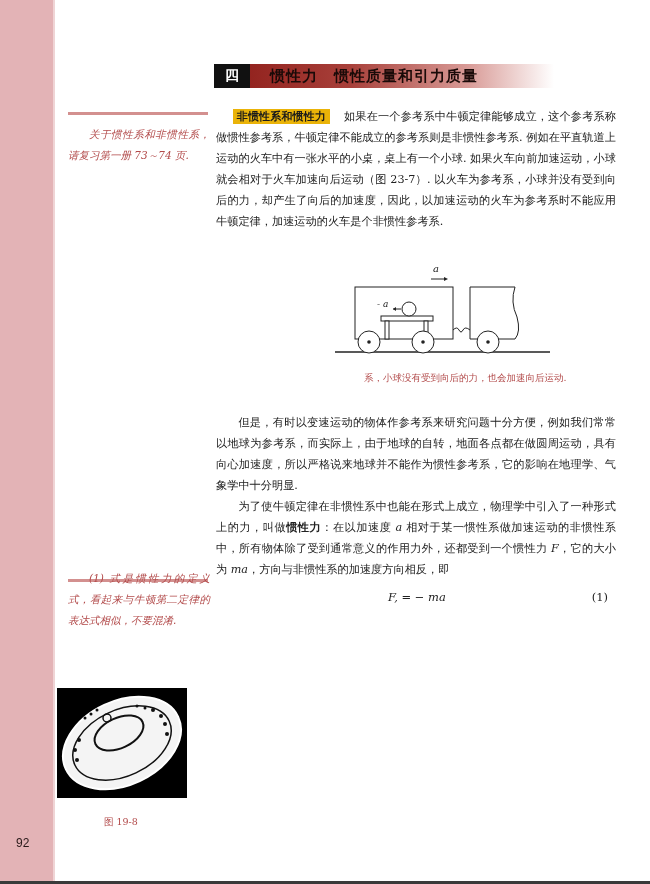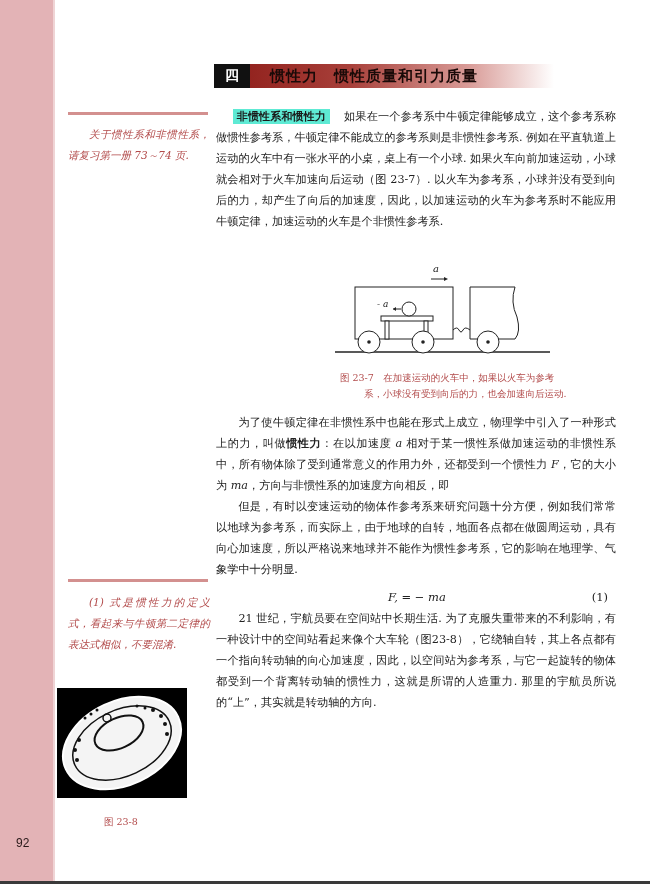--- a/index.html
+++ b/index.html
@@ -49,21 +49,21 @@
     color: #b24a4a; font-size: 10.5px; line-height: 21px; font-style: italic;
     text-indent: 2em; text-align: justify;
   }
   .main {
     position: absolute; left: 216px; width: 400px;
     font-size: 11.2px; line-height: 21px; text-align: justify; color: #222;
   }
   .main p { margin: 0; text-indent: 2em; }
   .main p.noindent { text-indent: 0; }
   .subhead {
-    background: #5eead4; font-weight: bold; padding: 1px 4px;
+    background: #eab308; font-weight: bold; padding: 1px 4px;
     font-family: "DejaVu Sans", sans-serif; font-size: 11px; color: #1a1a1a;
     margin-right: 14px;
   }
   .bold { font-weight: bold; font-family: "DejaVu Sans", sans-serif; }
   .ital { font-style: italic; }
   .figure1 { position: absolute; left: 335px; top: 262px; width: 215px; height: 95px; }
   .caption {
     position: absolute; color: #b24a4a; font-size: 9.5px; line-height: 16px;
   }
   .formula {
@@ -113,39 +113,37 @@
   <line x1="96" y1="17" x2="110" y2="17" stroke="#222" stroke-width="1"></line>
   <path d="M113 17 l-4 -2 l0 4 z" fill="#222"></path>
   <circle cx="34" cy="80" r="11" fill="#fff" stroke="#222" stroke-width="1"></circle>
   <circle cx="34" cy="80" r="1.8" fill="#222"></circle>
   <circle cx="88" cy="80" r="11" fill="#fff" stroke="#222" stroke-width="1"></circle>
   <circle cx="88" cy="80" r="1.8" fill="#222"></circle>
   <circle cx="153" cy="80" r="11" fill="#fff" stroke="#222" stroke-width="1"></circle>
   <circle cx="153" cy="80" r="1.8" fill="#222"></circle>
 </svg>
 <div class="caption" style="left:340px; top:370px;">
-  <div>图 23-7　在加速运动的火车中，如果以火车为参考</div>
   <div style="padding-left:24px;text-align:center;">系，小球没有受到向后的力，也会加速向后运动.</div>
 </div>
 
 <div class="main" style="top:412px;">
+  <p>但是，有时以变速运动的物体作参考系来研究问题十分方便，例如我们常常以地球为参考系，而实际上，由于地球的自转，地面各点都在做圆周运动，具有向心加速度，所以严格说来地球并不能作为惯性参考系，它的影响在地理学、气象学中十分明显.</p>
   <p><span>为了使牛顿定律在非惯性系中也能在形式上成立，物理学中引入了一种形式上的力，叫做</span><span class="bold">惯性力</span><span>：在以加速度 </span><span class="ital">a</span><span> 相对于某一惯性系做加速运动的非惯性系中，所有物体除了受到通常意义的作用力外，还都受到一个惯性力 </span><span class="ital">F</span><span>，它的大小为 </span><span class="ital">ma</span><span>，方向与非惯性系的加速度方向相反，即</span></p>
-  <p>但是，有时以变速运动的物体作参考系来研究问题十分方便，例如我们常常以地球为参考系，而实际上，由于地球的自转，地面各点都在做圆周运动，具有向心加速度，所以严格说来地球并不能作为惯性参考系，它的影响在地理学、气象学中十分明显.</p>
 </div>
 
 <div class="side-rule" style="top:579px;"></div>
-<div class="side-note" style="top:592px;">(1) 式是惯性力的定义式，看起来与牛顿第二定律的表达式相似，不要混淆.</div>
+<div class="side-note" style="top:568px;">(1) 式是惯性力的定义式，看起来与牛顿第二定律的表达式相似，不要混淆.</div>
 
 <div class="formula">
   <span class="expr">F, = − ma</span>
   <span class="tag">(1)</span>
 </div>
 
 <div class="main" style="top:608px;">
-  <p>21 世纪，宇航员要在空间站中长期生活. 为了克服失重带来的不利影响，有一种设计中的空间站看起来像个大车轮（图23-8），它绕轴自转，其上各点都有一个指向转动轴的向心加速度，因此，以空间站为参考系，与它一起旋转的物体都受到一个背离转动轴的惯性力，这就是所谓的人造重力. 那里的宇航员所说的“上”，其实就是转动轴的方向.</p>
 </div>
 
 <svg class="figure2" viewBox="0 0 130 110">
   <rect x="0" y="0" width="130" height="110" fill="#000"></rect>
   <ellipse cx="65" cy="55" rx="62" ry="42" transform="rotate(-25 65 55)" fill="#f4f4f4" stroke="#fff" stroke-width="2"></ellipse>
   <ellipse cx="65" cy="55" rx="52" ry="33" transform="rotate(-25 65 55)" fill="none" stroke="#111" stroke-width="1.5"></ellipse>
   <ellipse cx="62" cy="45" rx="26" ry="15" transform="rotate(-25 62 45)" fill="none" stroke="#111" stroke-width="2"></ellipse>
   <circle cx="50" cy="30" r="4" fill="none" stroke="#111" stroke-width="1.5"></circle>
   <g fill="#111">
     <circle cx="22" cy="52" r="2"></circle>
@@ -155,13 +153,13 @@
       <circle cx="34" cy="26" r="1.5"></circle>
       <circle cx="40" cy="22" r="1.5"></circle>
     <circle cx="80" cy="18" r="1.5"></circle>
       <circle cx="88" cy="20" r="1.5"></circle>
       <circle cx="96" cy="22" r="2"></circle>
     <circle cx="104" cy="28" r="2"></circle>
       <circle cx="108" cy="36" r="2"></circle>
       <circle cx="110" cy="46" r="2"></circle>
   </g>
 </svg>
-<div class="caption" style="left:104px; top:814px;">图 23-8</div>
+<div class="caption" style="left:104px; top:814px;">图 19-8</div>
 
 </body></html>

